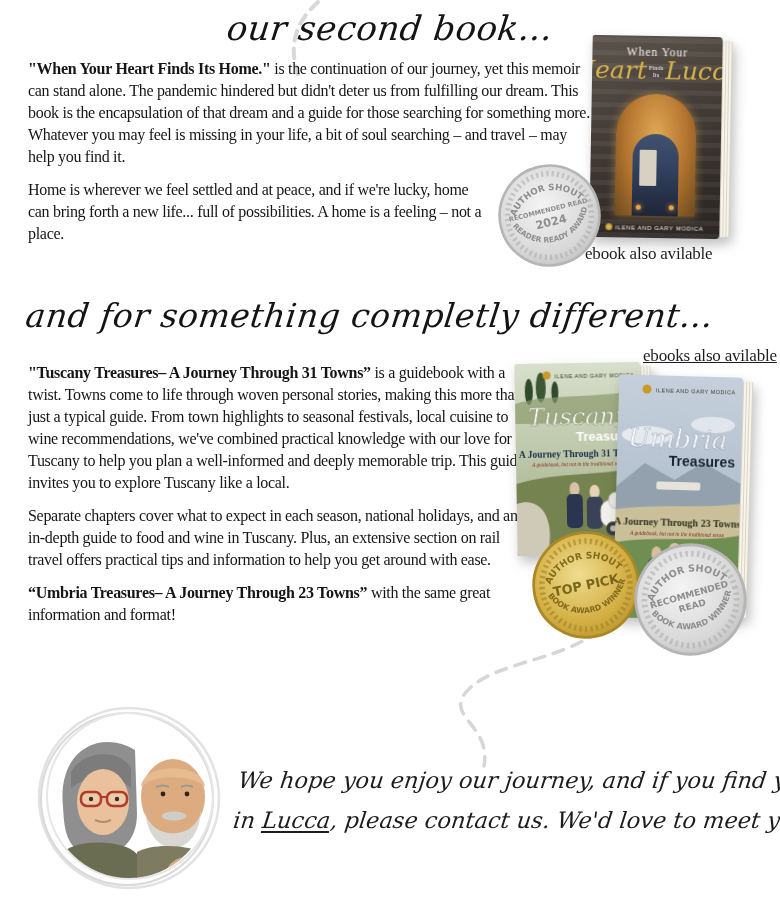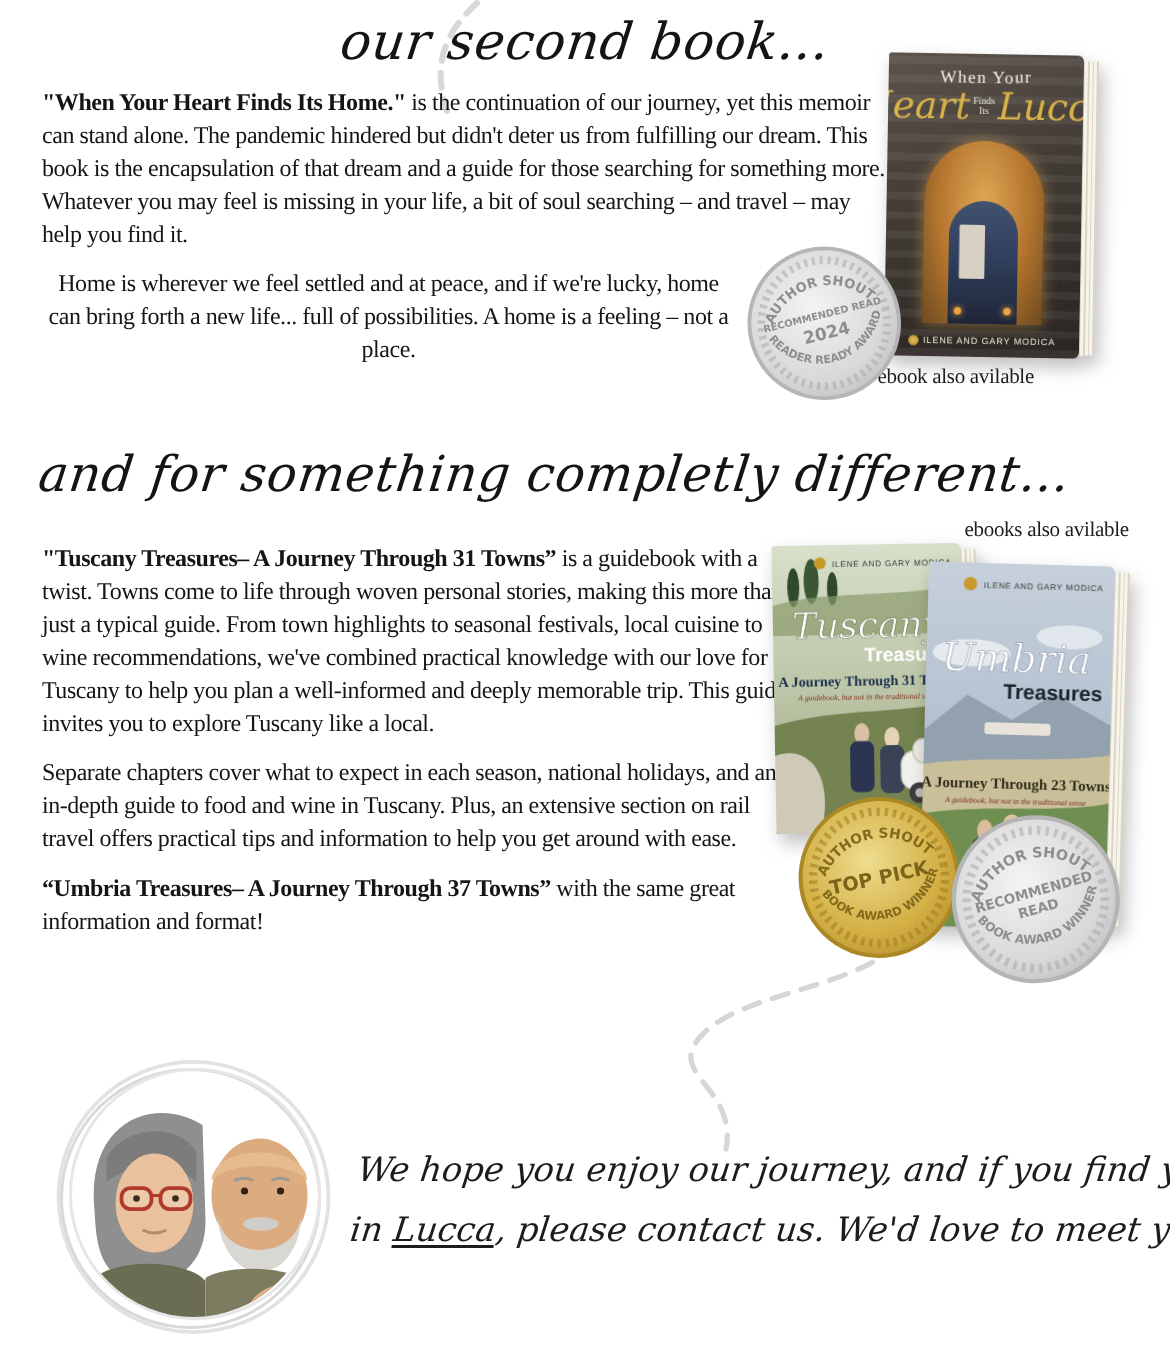--- a/index.html
+++ b/index.html
@@ -14,27 +14,27 @@
     font-style:italic; letter-spacing:0.5px; color:#141414;
     transform:skewX(-7deg);
   }
   .h1 { position:absolute; top:8px; left:0; width:780px; text-align:center; font-size:34px; }
   .h2 { position:absolute; top:296px; left:26px; font-size:33px; white-space:nowrap; }
 
   
   .col { position:absolute; font-size:16px; line-height:22px; letter-spacing:-0.3px; }
   .col p { margin-bottom:11px; }
   #col1 { left:28px; top:58px; width:565px; }
-  #col1 .p2 { width:462px;text-align:center; }
+  #col1 .p2 { width:462px; }
   #col2 { left:28px; top:362px; width:505px; }
   .lead { font-weight:bold; }
 
-  .note { position:absolute; font-size:14px; color:#1d1d1d; letter-spacing:-0.2px;text-align:center; }
+  .note { position:absolute; font-size:17px; color:#1d1d1d; letter-spacing:-0.2px;text-align:center; }
   #ebook-note  { left:585px; top:244px; }
-  #ebooks-note { left:643px; top:346px; }
+  #ebooks-note { left:643px; top:346px;text-decoration:underline; }
 
   
   .dash-svg { position:absolute; pointer-events:none; }
 
   
   .book { position:absolute; filter:drop-shadow(3px 6px 6px rgba(0,0,0,0.25)); }
   .book .pages {
     position:absolute; top:4px; width:12px; bottom:2px;
     background:repeating-linear-gradient(90deg,#f7f4ea 0 2px,#d9d4c6 2px 3px);
     transform:skewY(-5deg); border-radius:0 2px 2px 0;
@@ -172,21 +172,21 @@
   </div>
 
   <div id="ebook-note" class="note">ebook also avilable</div>
 
   <div class="h2 script">and for something completly different...</div>
   <div id="ebooks-note" class="note">ebooks also avilable</div>
 
   <div id="col2" class="col">
     <p><span class="lead">"Tuscany Treasures– A Journey Through 31 Towns”</span><span> is a guidebook with a twist. Towns come to life through woven personal stories, making this more than just a typical guide. From town highlights to seasonal festivals, local cuisine to wine recommendations, we've combined practical knowledge with our love for Tuscany to help you plan a well-informed and deeply memorable trip. This guide invites you to explore Tuscany like a local.</span></p>
     <p>Separate chapters cover what to expect in each season, national holidays, and an in-depth guide to food and wine in Tuscany. Plus, an extensive section on rail travel offers practical tips and information to help you get around with ease.</p>
-    <p><span class="lead">“Umbria Treasures– A Journey Through 37 Towns”</span><span> with the same great information and format!</span></p>
+    <p><span class="lead">“Umbria Treasures– A Journey Through 23 Towns”</span><span> with the same great information and format!</span></p>
   </div>
 
   <div id="book2" class="book">
     <div class="pages"></div>
     <div class="cover-face" style="width:126px;height:192px;">
       <svg viewBox="0 0 126 192" width="126" height="192">
         <defs>
           <linearGradient id="tsky" x1="0" y1="0" x2="0" y2="1">
             <stop offset="0%" stop-color="#d8dfcb"></stop>
               <stop offset="55%" stop-color="#b9c3a4"></stop>

